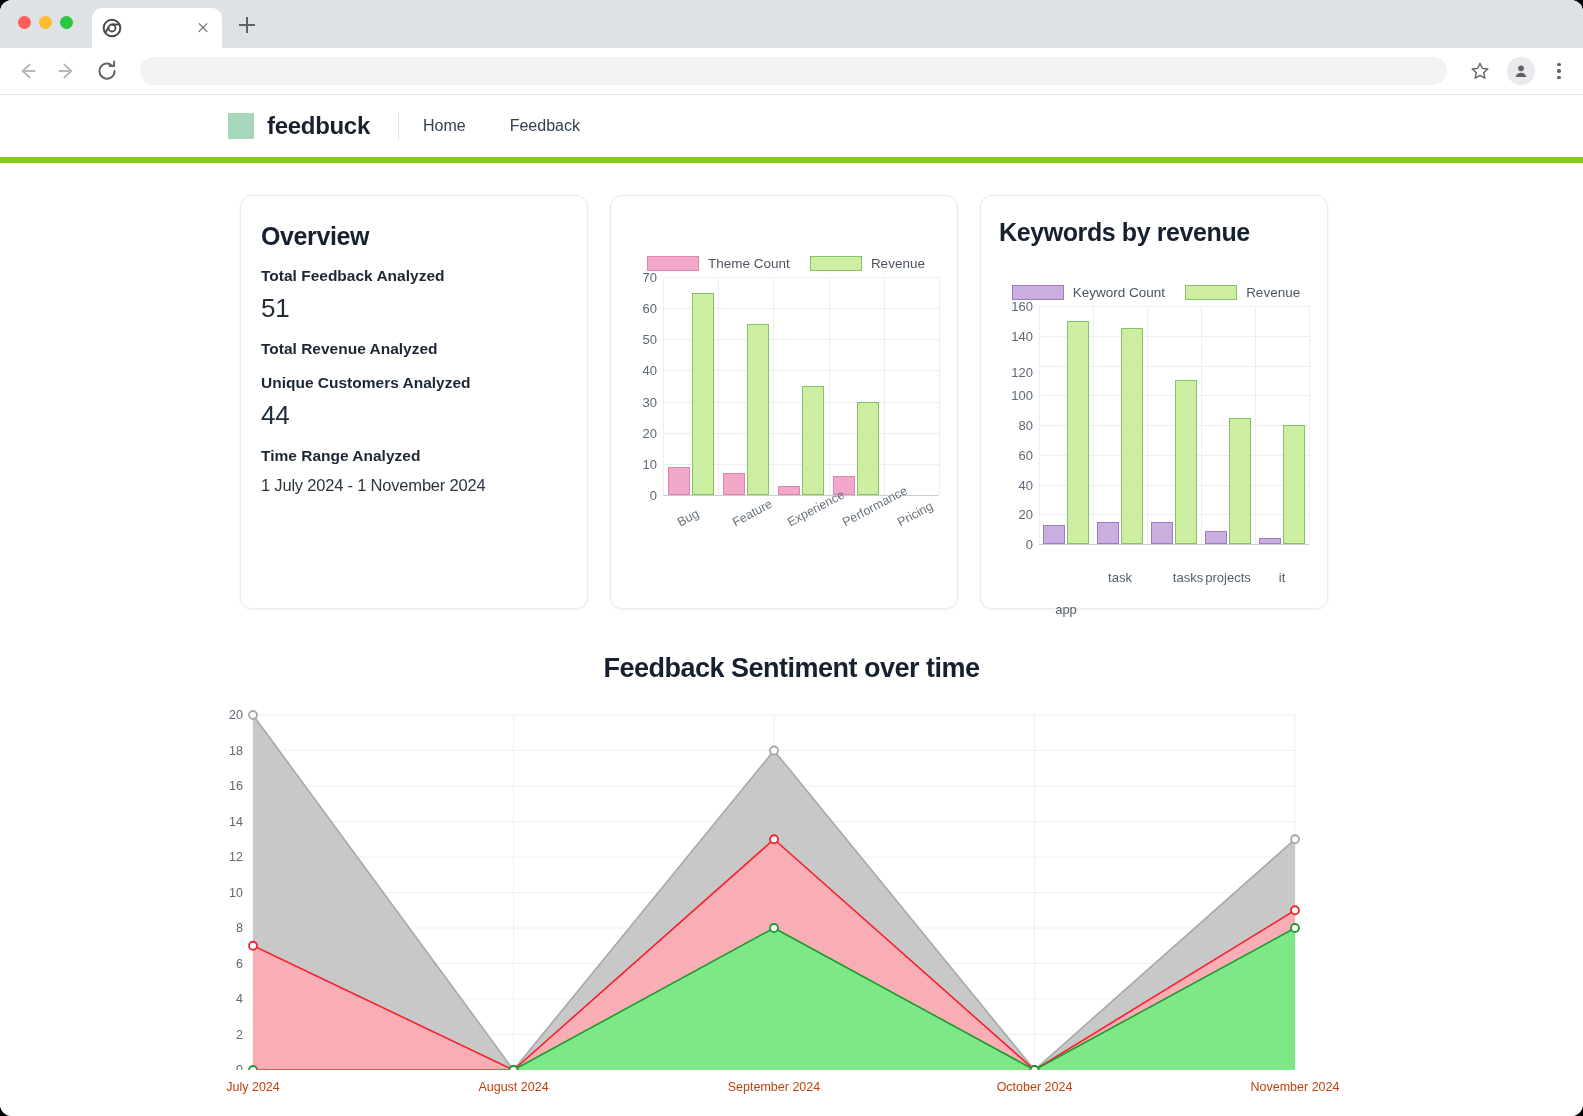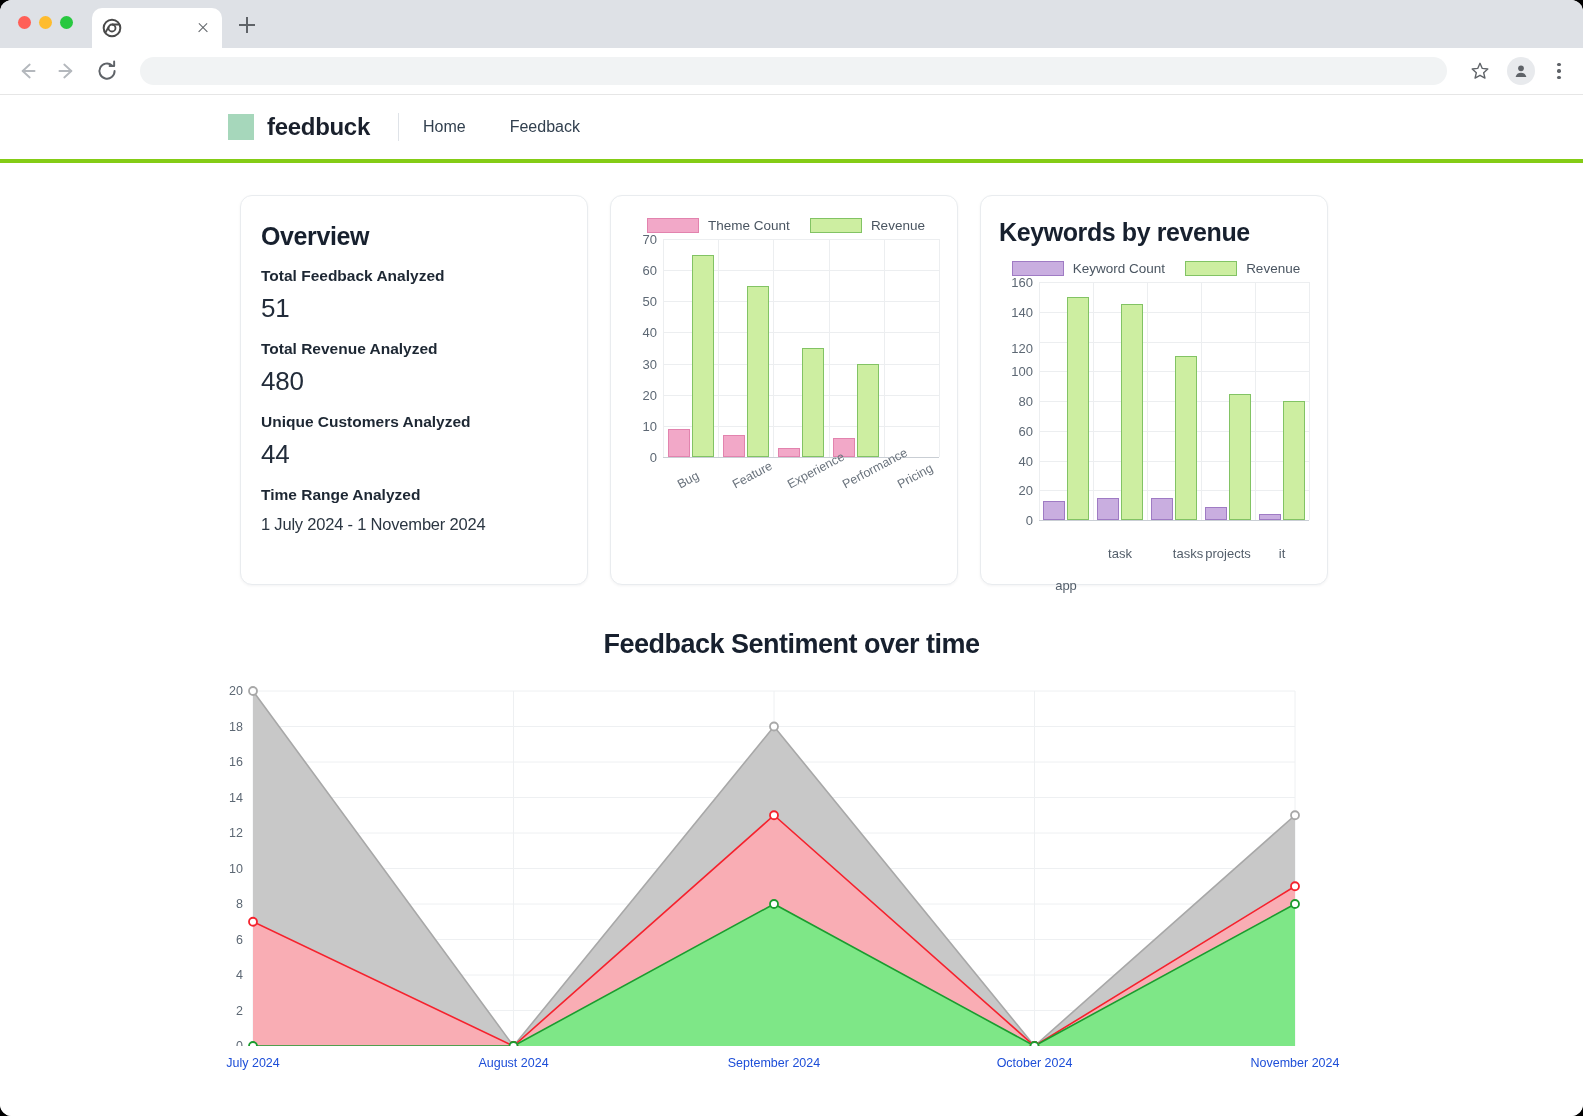--- a/index.html
+++ b/index.html
@@ -59,21 +59,21 @@
   .avatar-btn { width: 28px; height: 28px; border-radius: 50%; background: #e8eaed;
     display: flex; align-items: center; justify-content: center; flex: none; }
   .kebab { width: 20px; height: 26px; display: flex; flex-direction: column;
     align-items: center; justify-content: center; gap: 3px; flex: none; }
   .kebab i { width: 3.4px; height: 3.4px; border-radius: 50%; background: #5f6368; }
 
   
   .app { height: calc(1116px - 95px); background: #fff; overflow: hidden; }
   .appbar {
     height: 68px; display: flex; align-items: center; padding-left: 228px;
-    border-bottom: 4px solid #84cc16; gap: 0;
+    border-bottom: 6px solid #84cc16; gap: 0;
   }
   .brand { display: flex; align-items: center; gap: 13px; }
   .brand-mark { width: 26px; height: 26px; background: #a6d7bb; }
   .brand-name { font-size: 24px; font-weight: 700; color: #1a202c;
     letter-spacing: -0.3px; }
   .vdiv { width: 1px; height: 28px; background: #dfe3e8; margin: 0 24px 0 28px; }
   .navlinks { display: flex; gap: 44px; }
   .navlink { font-size: 16px; color: #32404f; }
 
   .cards {
@@ -89,21 +89,21 @@
     letter-spacing: -0.4px; margin-bottom: 14px; }
   .ov-label { font-size: 15.5px; font-weight: 700; color: #1d2733;
     margin-top: 16px; }
   .ov-label:first-of-type { margin-top: 0; }
   .ov-value { font-size: 26px; color: #222c3a; font-weight: 400; margin-top: 8px;
     letter-spacing: -0.2px; }
   .ov-value.small { font-size: 16.5px; color: #2b3642; margin-top: 11px; }
 
   
   .legend { display: flex; justify-content: center; align-items: center;
-    gap: 20px; margin-bottom: 6px; }
+    gap: 20px; margin-bottom: 6px; margin-top: 38px; }
   .legend-item { display: flex; align-items: center; gap: 9px; }
   .swatch { width: 52px; height: 15px; border: 1.6px solid; }
   .legend-text { font-size: 13.5px; color: #4a5561; }
 
   .plot { position: relative; }
   .ylab { position: absolute; right: 4px; font-size: 13px; color: #5d6874;
     transform: translateY(-50%); white-space: nowrap; }
   .grid { position: absolute; left: 0; top: 0; width: 100%; height: 100%; }
   .hline { position: absolute; left: 0; right: 0; height: 1px; background: #eceef0; }
   .vline { position: absolute; top: 0; bottom: 0; width: 1px; background: #eceef0; }
@@ -118,21 +118,21 @@
   .xlab-h { position: absolute; font-size: 13px; color: #535e6a;
     transform: translateX(-50%); white-space: nowrap; }
 
   
   .sent-title { text-align: center; font-size: 27px; font-weight: 700;
     color: #17202e; letter-spacing: -0.5px; margin-top: 44px; }
   .sent-wrap { margin-top: 26px; position: relative; }
   .sent-legend { display: flex; justify-content: center; gap: 26px; }
   .sent-plot { position: relative; margin-top: 14px; height: 360px; }
   .sent-xlabels { position: relative; height: 28px; margin-top: 6px; }
-  .sent-xlab { position: absolute; font-size: 12.5px; color: #1d4ed8;
+  .sent-xlab { position: absolute; font-size: 12.5px; color: #c2410c;
     transform: translateX(-50%); white-space: nowrap; }
 </style>
 </head>
 <body>
 
 <div class="window">
 
   <div class="tabstrip">
     <div class="traffic">
       <span class="dot red"></span>
@@ -208,21 +208,20 @@
       </div>
     </div>
 
     <div class="cards">
 
       <div class="card overview">
         <div class="card-title">Overview</div>
         <div class="ov-label">Total Feedback Analyzed</div>
         <div class="ov-value">51</div>
         <div class="ov-label">Total Revenue Analyzed</div>
-        <div class="ov-value">480</div>
         <div class="ov-label">Unique Customers Analyzed</div>
         <div class="ov-value">44</div>
         <div class="ov-label">Time Range Analyzed</div>
         <div class="ov-value small">1 July 2024 - 1 November 2024</div>
       </div>
 
       <div class="card chart">
         <div class="legend">
           <span class="legend-item">
             <span class="swatch" id="sw-t0" style="background: rgb(242, 168, 200); border-color: rgb(226, 131, 174);"></span>

